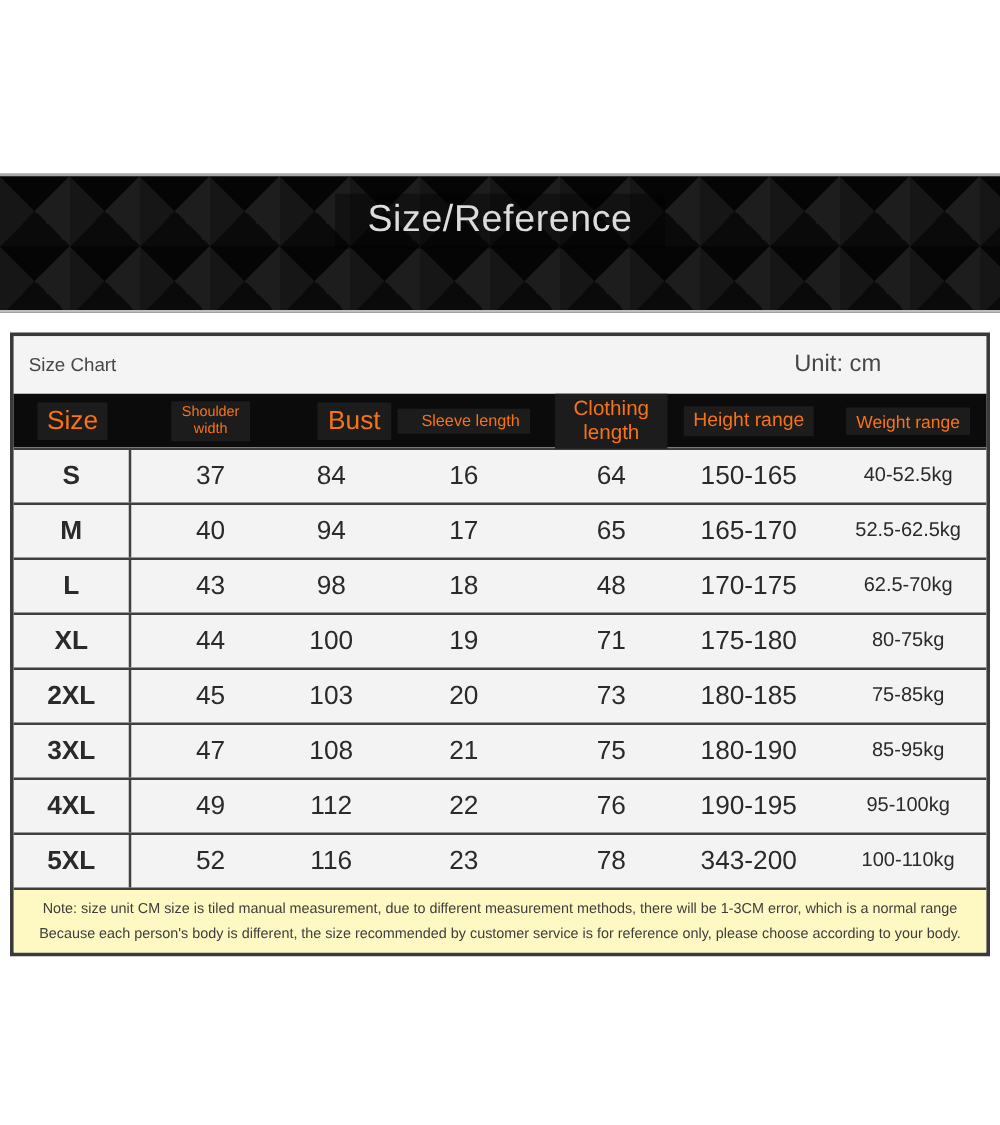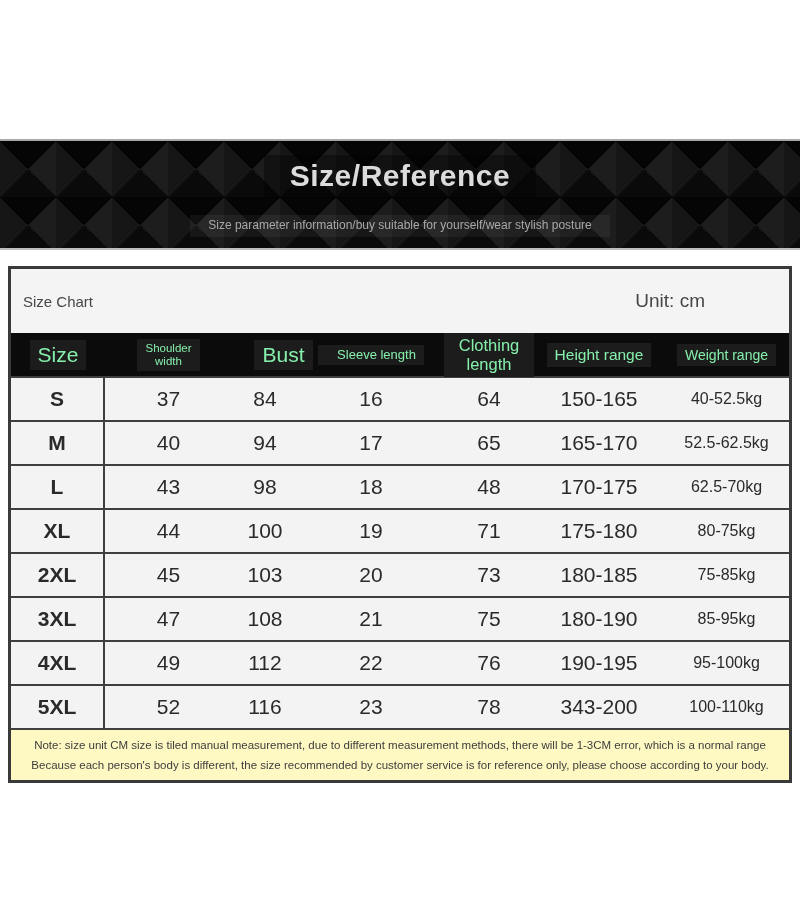--- a/index.html
+++ b/index.html
@@ -15,46 +15,46 @@
         #161616 180deg 270deg, #050505 270deg 360deg);
     background-size:56px 56px;
     border-top:2px solid #a9a9a9;
     border-bottom:2px solid #bdbdbd;
     text-align:center;
   }
   .banner-title-box{
     display:inline-block; margin-top:14px; padding:6px 26px 8px;
     background:rgba(0,0,0,0.38);
   }
-  .banner-title{ color:#dcdcdc; font-size:30px; font-weight:700; letter-spacing:0.5px; line-height:1; }
+  .banner-title{ color:#dcdcdc; font-size:30px; font-weight:400; letter-spacing:0.5px; line-height:1; }
   .banner-subtitle-strip{
     margin:16px auto 0; width:420px; padding:3px 0;
     background:rgba(255,255,255,0.05);
   }
   .banner-subtitle{ color:#a8a8a8; font-size:12px; line-height:1.3; }
 
   
   .size-table{
     position:absolute; left:8px; top:266px; width:784px;
     border:3px solid #3a3a3a; background:#f3f3f3;
   }
   .topbar{
-    height:64px; background:#f4f4f4;
+    height:46px; background:#f4f4f4;
     display:flex; align-items:center; justify-content:space-between;
     padding:0 84px 0 12px;
   }
   .caption{ font-size:15px; color:#474747; }
   .unit{ font-size:19px; color:#474747; }
 
   .grid{ display:grid; grid-template-columns:94px 127px 66px 146px 90px 130px 125px; }
 
   .thead{ height:43px; background:#0b0b0b; align-items:center; }
   .hcell{ display:flex; justify-content:center; align-items:center; height:100%; }
   .hcell span{
-    background:#1c1c1c; color:#86efac; padding:3px 8px; text-align:center;
+    background:#1c1c1c; color:#f97316; padding:3px 8px; text-align:center;
     white-space:pre-line; line-height:1.15;
   }
   .h-size span{ font-size:21px; }
   .h-shoulder span{ font-size:11.5px; }
   .h-bust span{ font-size:21px;margin-left:37px; }
   .h-sleeve span{ font-size:13px;padding-left:19px; }
   .h-clothing span{ font-size:16.5px; }
   .h-height span{ font-size:15.5px; }
   .h-weight span{ font-size:14px; }
 
@@ -73,23 +73,20 @@
     font-size:11.5px; color:#3d3d3d; line-height:1.78;
   }
 </style>
 </head>
 <body>
 
 <div class="banner">
   <div class="banner-title-box">
     <div class="banner-title">Size/Reference</div>
   </div>
-  <div class="banner-subtitle-strip">
-    <div class="banner-subtitle">Size parameter information/buy suitable for yourself/wear stylish posture</div>
-  </div>
 </div>
 
 <div class="size-table">
 
   <div class="topbar">
     <div class="caption">Size Chart</div>
     <div class="unit">Unit: cm</div>
   </div>
 
   <div class="grid thead">

